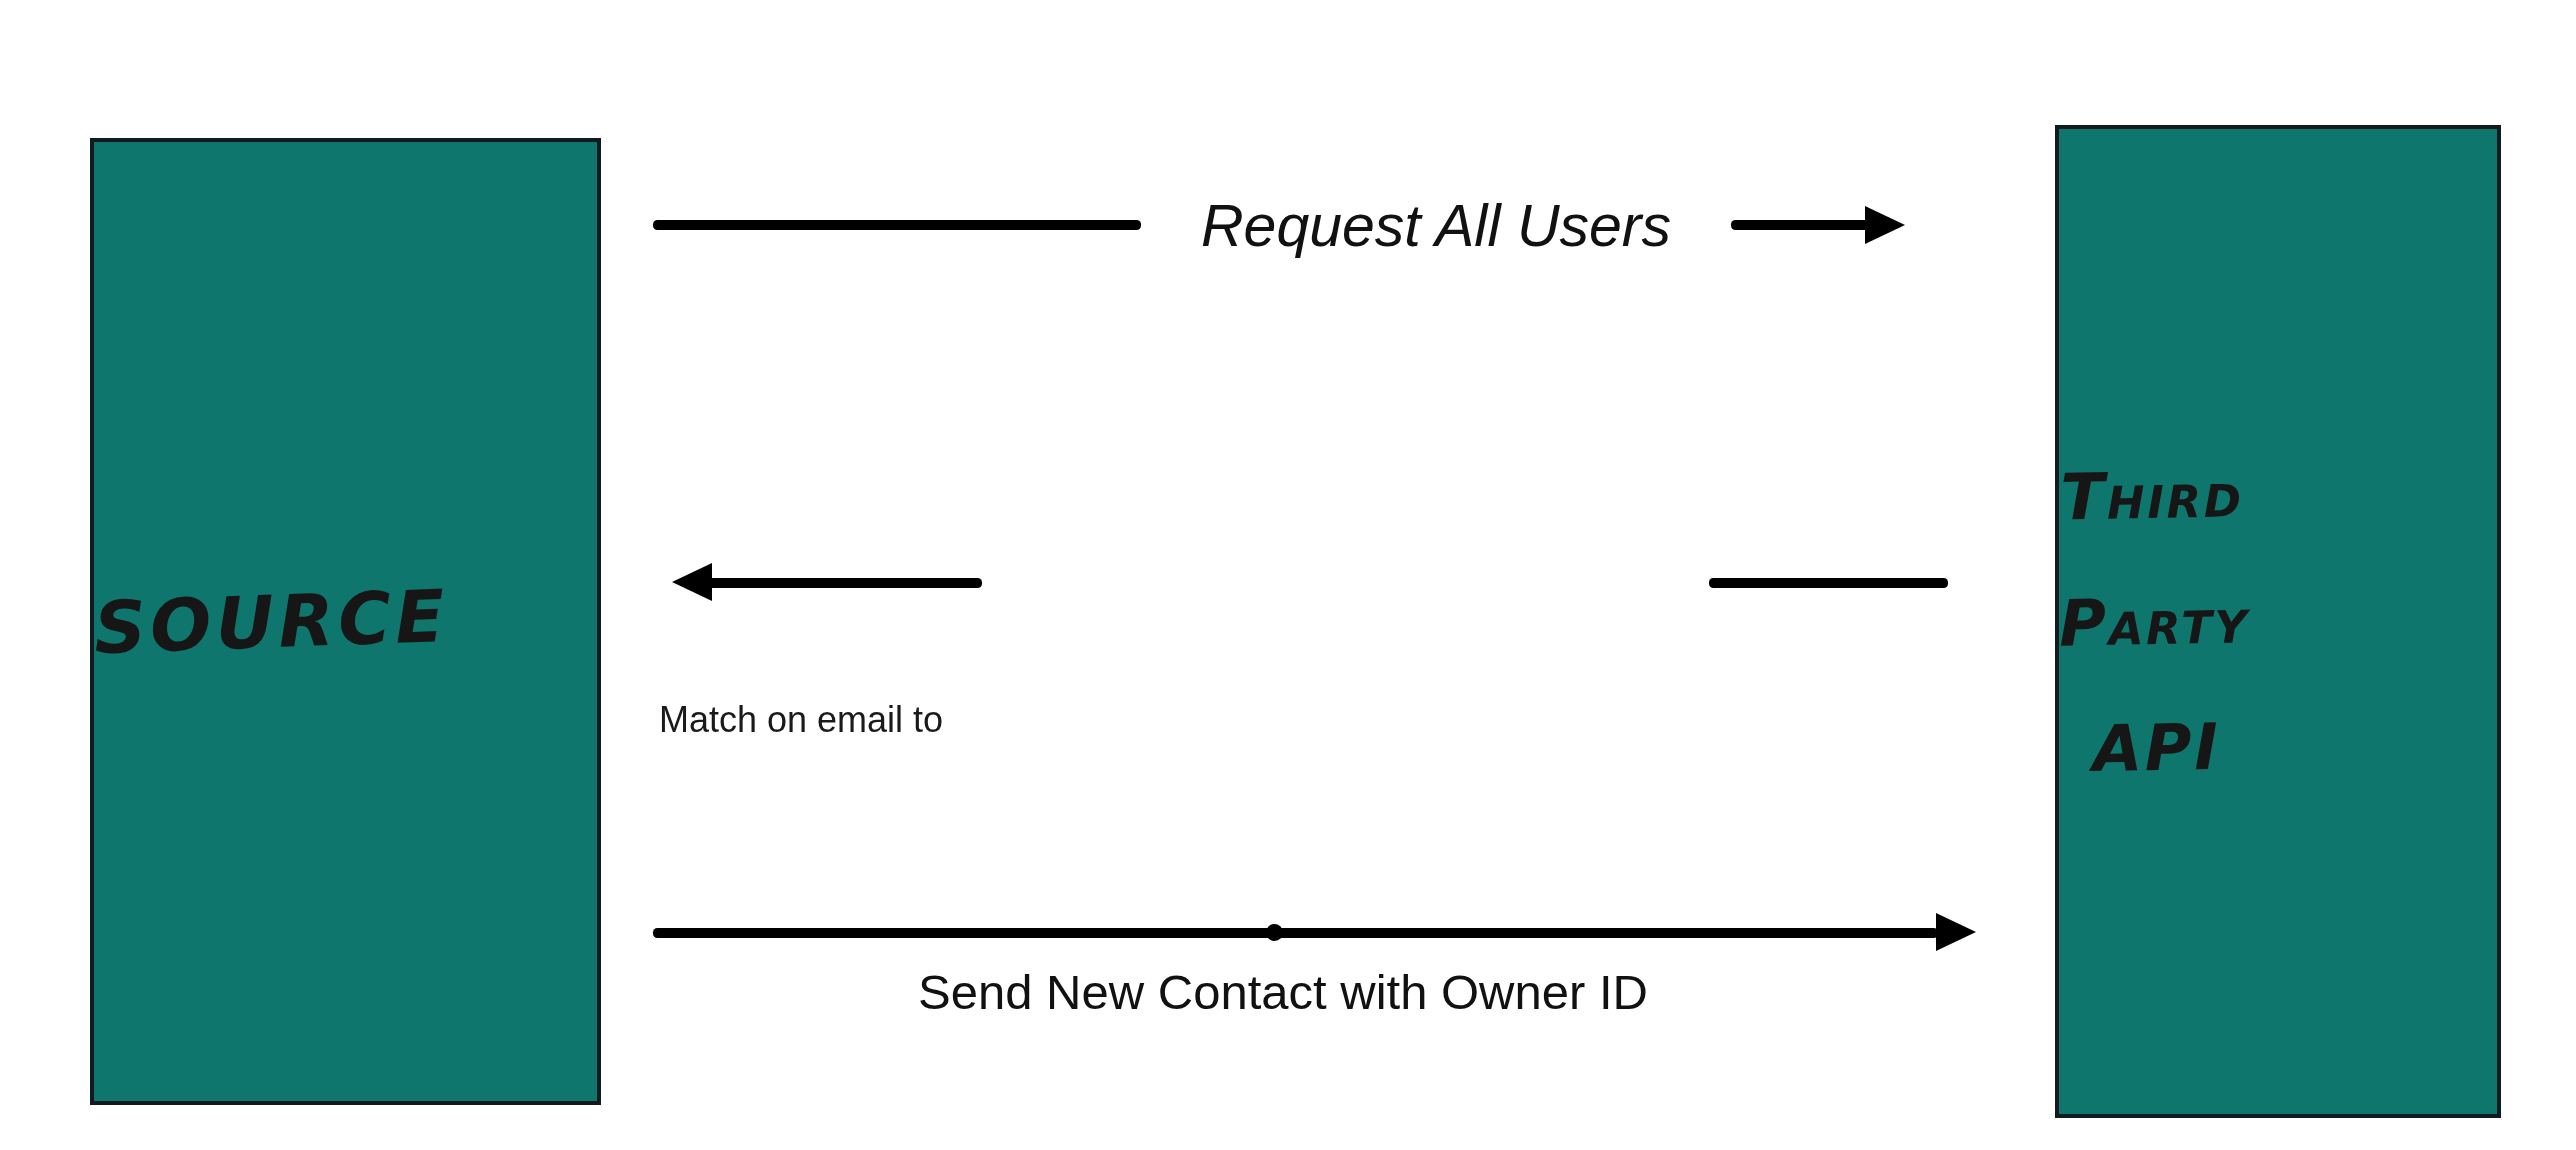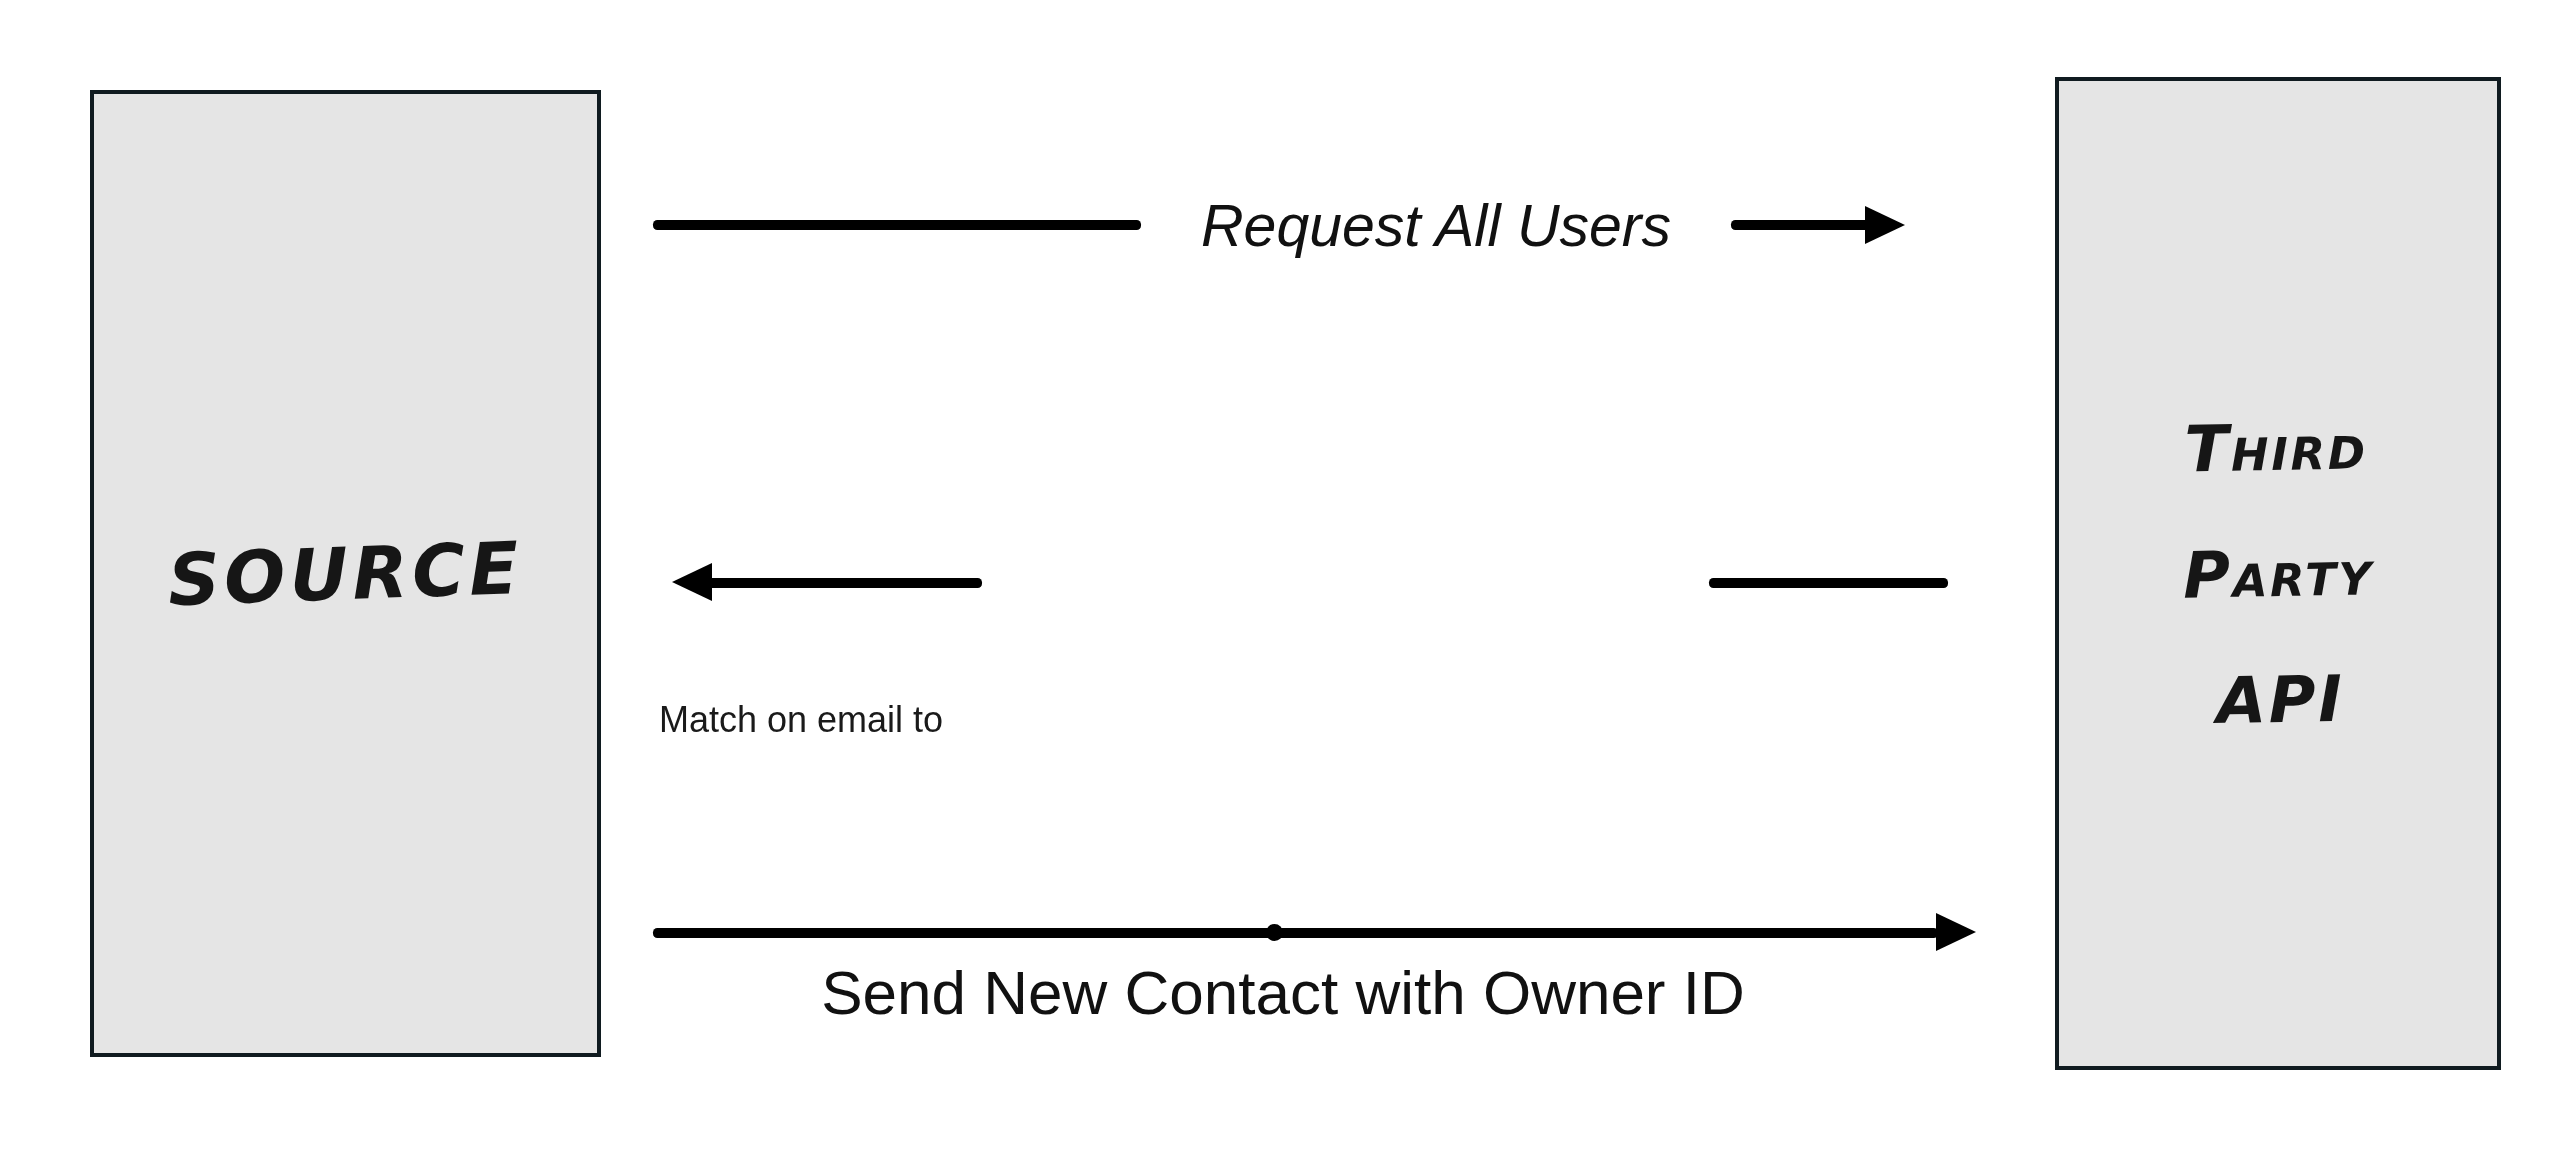--- a/index.html
+++ b/index.html
@@ -13,27 +13,28 @@
     height: 1150px;
     background: #ffffff;
     font-family: "Liberation Sans", sans-serif;
     color: #111111;
     overflow: hidden;
   }
 
   
   .node {
     position: absolute;
-    background: #e5e5e5;
+    background: #0f766e;
     border: 4.3px solid #101B20;
     box-sizing: border-box;
     display: flex;
     flex-direction: column;
-    align-items: center;
+    align-items: flex-start;
     justify-content: center;
+    margin-top: 48px;
   }
   .marker-text {
     font-family: "DejaVu Sans", sans-serif;
     font-weight: bold;
     font-style: italic;
     color: #161616;
     text-align: center;
   }
   #source-box .marker-text {
     font-size: 72px;
@@ -80,21 +81,21 @@
   .msg-label {
     position: absolute;
     transform: translate(-50%, -50%);
     white-space: nowrap;
     font-size: 59px;
     color: #111111;
     background: #ffffff;
     padding: 0 12px;
   }
   #send-contact-label {
-    font-size: 62px;
+    font-size: 49px;
     background: transparent;
   }
   .note-text {
     position: absolute;
     font-size: 36px;
     line-height: 79px;
     color: #1a1a1a;
   }
 </style>
 </head>

